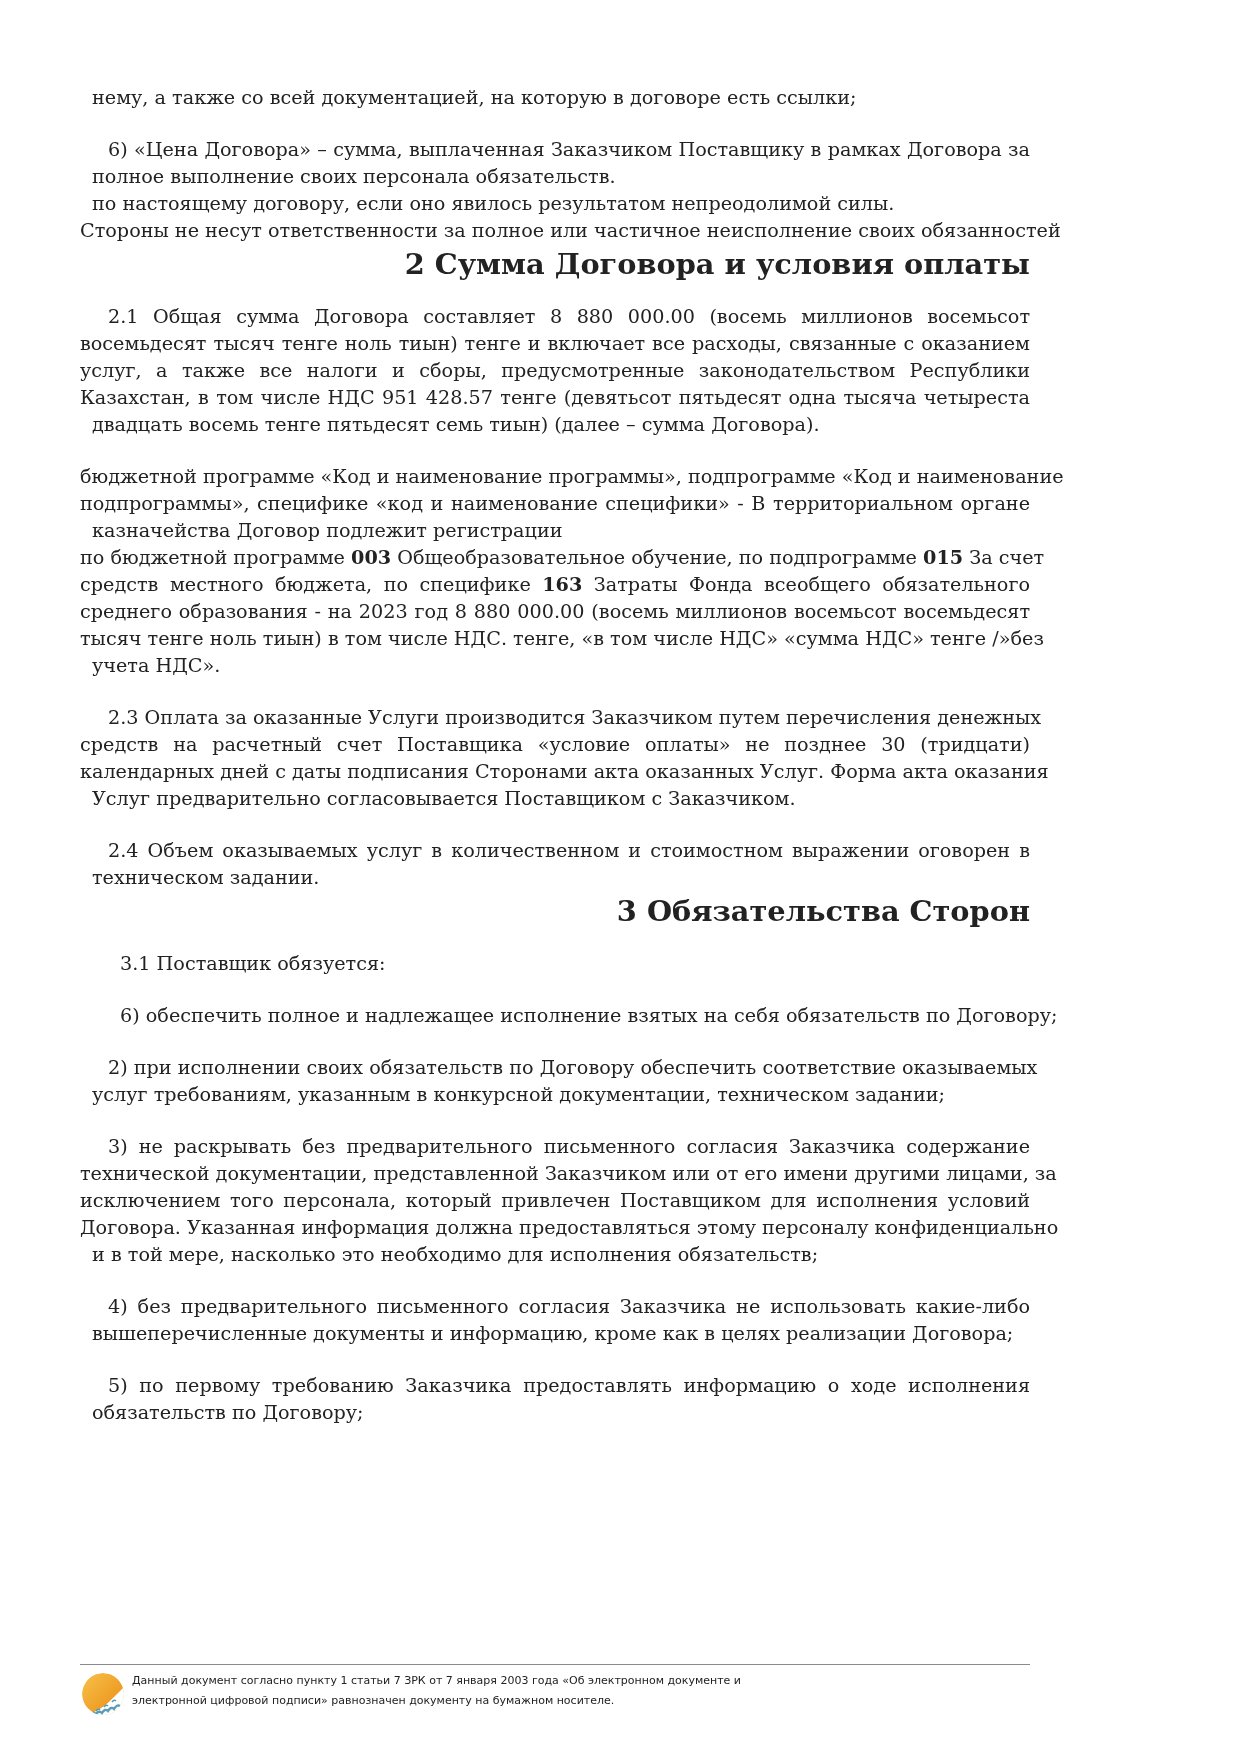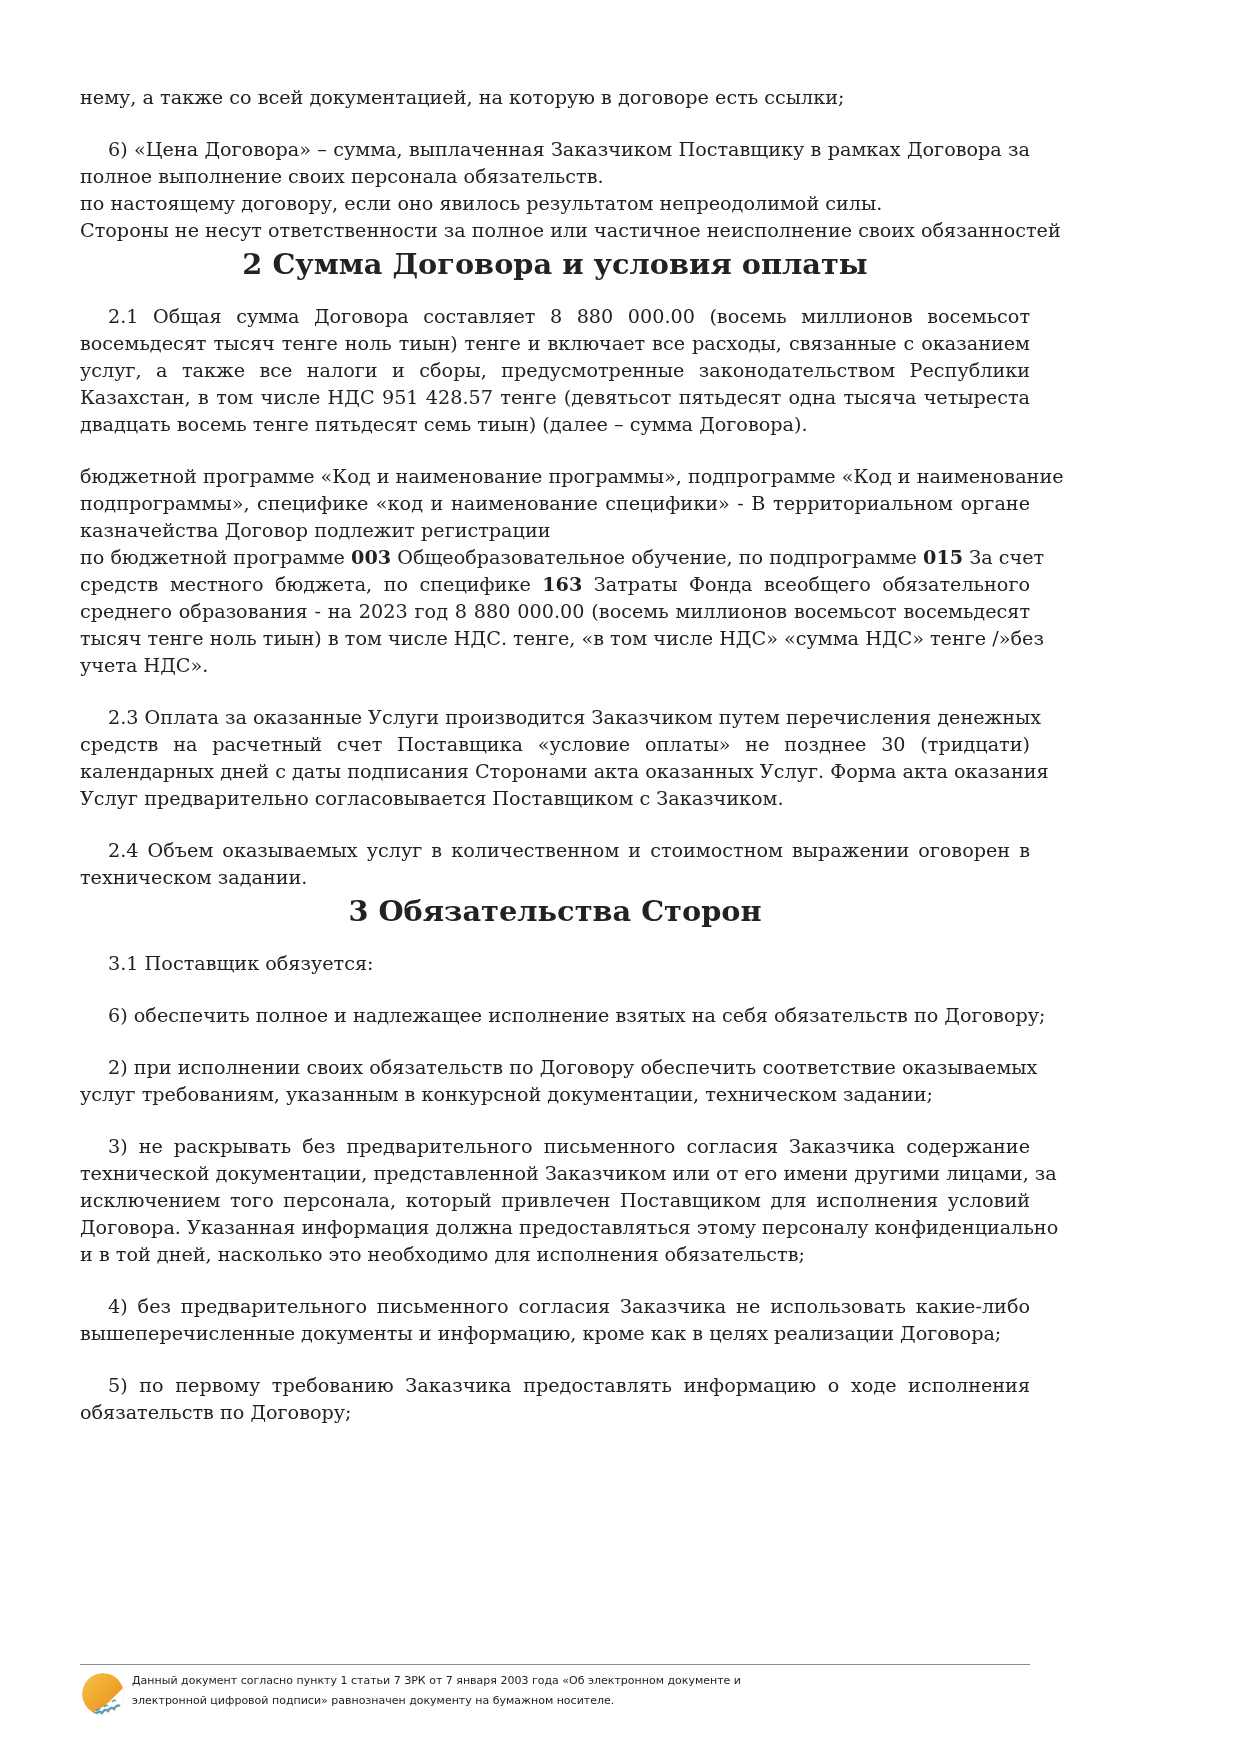--- a/index.html
+++ b/index.html
@@ -4,25 +4,25 @@
 <style>
   html, body { margin: 0; padding: 0; background: #ffffff; }
   body { width: 1241px; height: 1754px; position: relative; overflow: hidden; }
   .page {
     position: absolute; left: 80px; top: 84px; width: 950px;
     font-family: "DejaVu Serif", serif; font-size: 19.2px; line-height: 27px;
     color: #222222;
   }
   .para { margin: 0; text-align: justify; }
   .line { display: block; text-align: justify; text-align-last: justify; white-space: nowrap; }
-  .line.last { text-align-last: left; }
+  .line.last { text-align-last: left; margin-left: 12px; }
   .indent { padding-left: 28px; }
   .gap { height: 25px; }
   .heading {
-    text-align: center; font-weight: bold; margin: 0; line-height: 27px;
+    text-align: right; font-weight: bold; margin: 0; line-height: 27px;
   }
   .b { font-weight: bold; }
   .footer {
     position: absolute; left: 80px; top: 1664px; width: 950px;
     border-top: 1px solid #8a8a8a;
   }
   .footer-inner { display: flex; align-items: flex-start; padding-top: 6px; }
   .seal { width: 46px; height: 46px; margin-right: 6px; flex: 0 0 46px; }
   .footer-text {
     font-family: "DejaVu Sans", sans-serif; font-size: 11px; line-height: 20px; color: #222;
@@ -111,21 +111,21 @@
     <span class="line last">услуг требованиям, указанным в конкурсной документации, техническом задании;</span>
   </p>
 
   <div class="gap"></div>
 
   <p class="para">
     <span class="line indent">3) не раскрывать без предварительного письменного согласия Заказчика содержание</span>
     <span class="line">технической документации, представленной Заказчиком или от его имени другими лицами, за</span>
     <span class="line">исключением того персонала, который привлечен Поставщиком для исполнения условий</span>
     <span class="line">Договора. Указанная информация должна предоставляться этому персоналу конфиденциально</span>
-    <span class="line last">и в той дней, насколько это необходимо для исполнения обязательств;</span>
+    <span class="line last">и в той мере, насколько это необходимо для исполнения обязательств;</span>
   </p>
 
   <div class="gap"></div>
 
   <p class="para">
     <span class="line indent">4) без предварительного письменного согласия Заказчика не использовать какие-либо</span>
     <span class="line last">вышеперечисленные документы и информацию, кроме как в целях реализации Договора;</span>
   </p>
 
   <div class="gap"></div>

